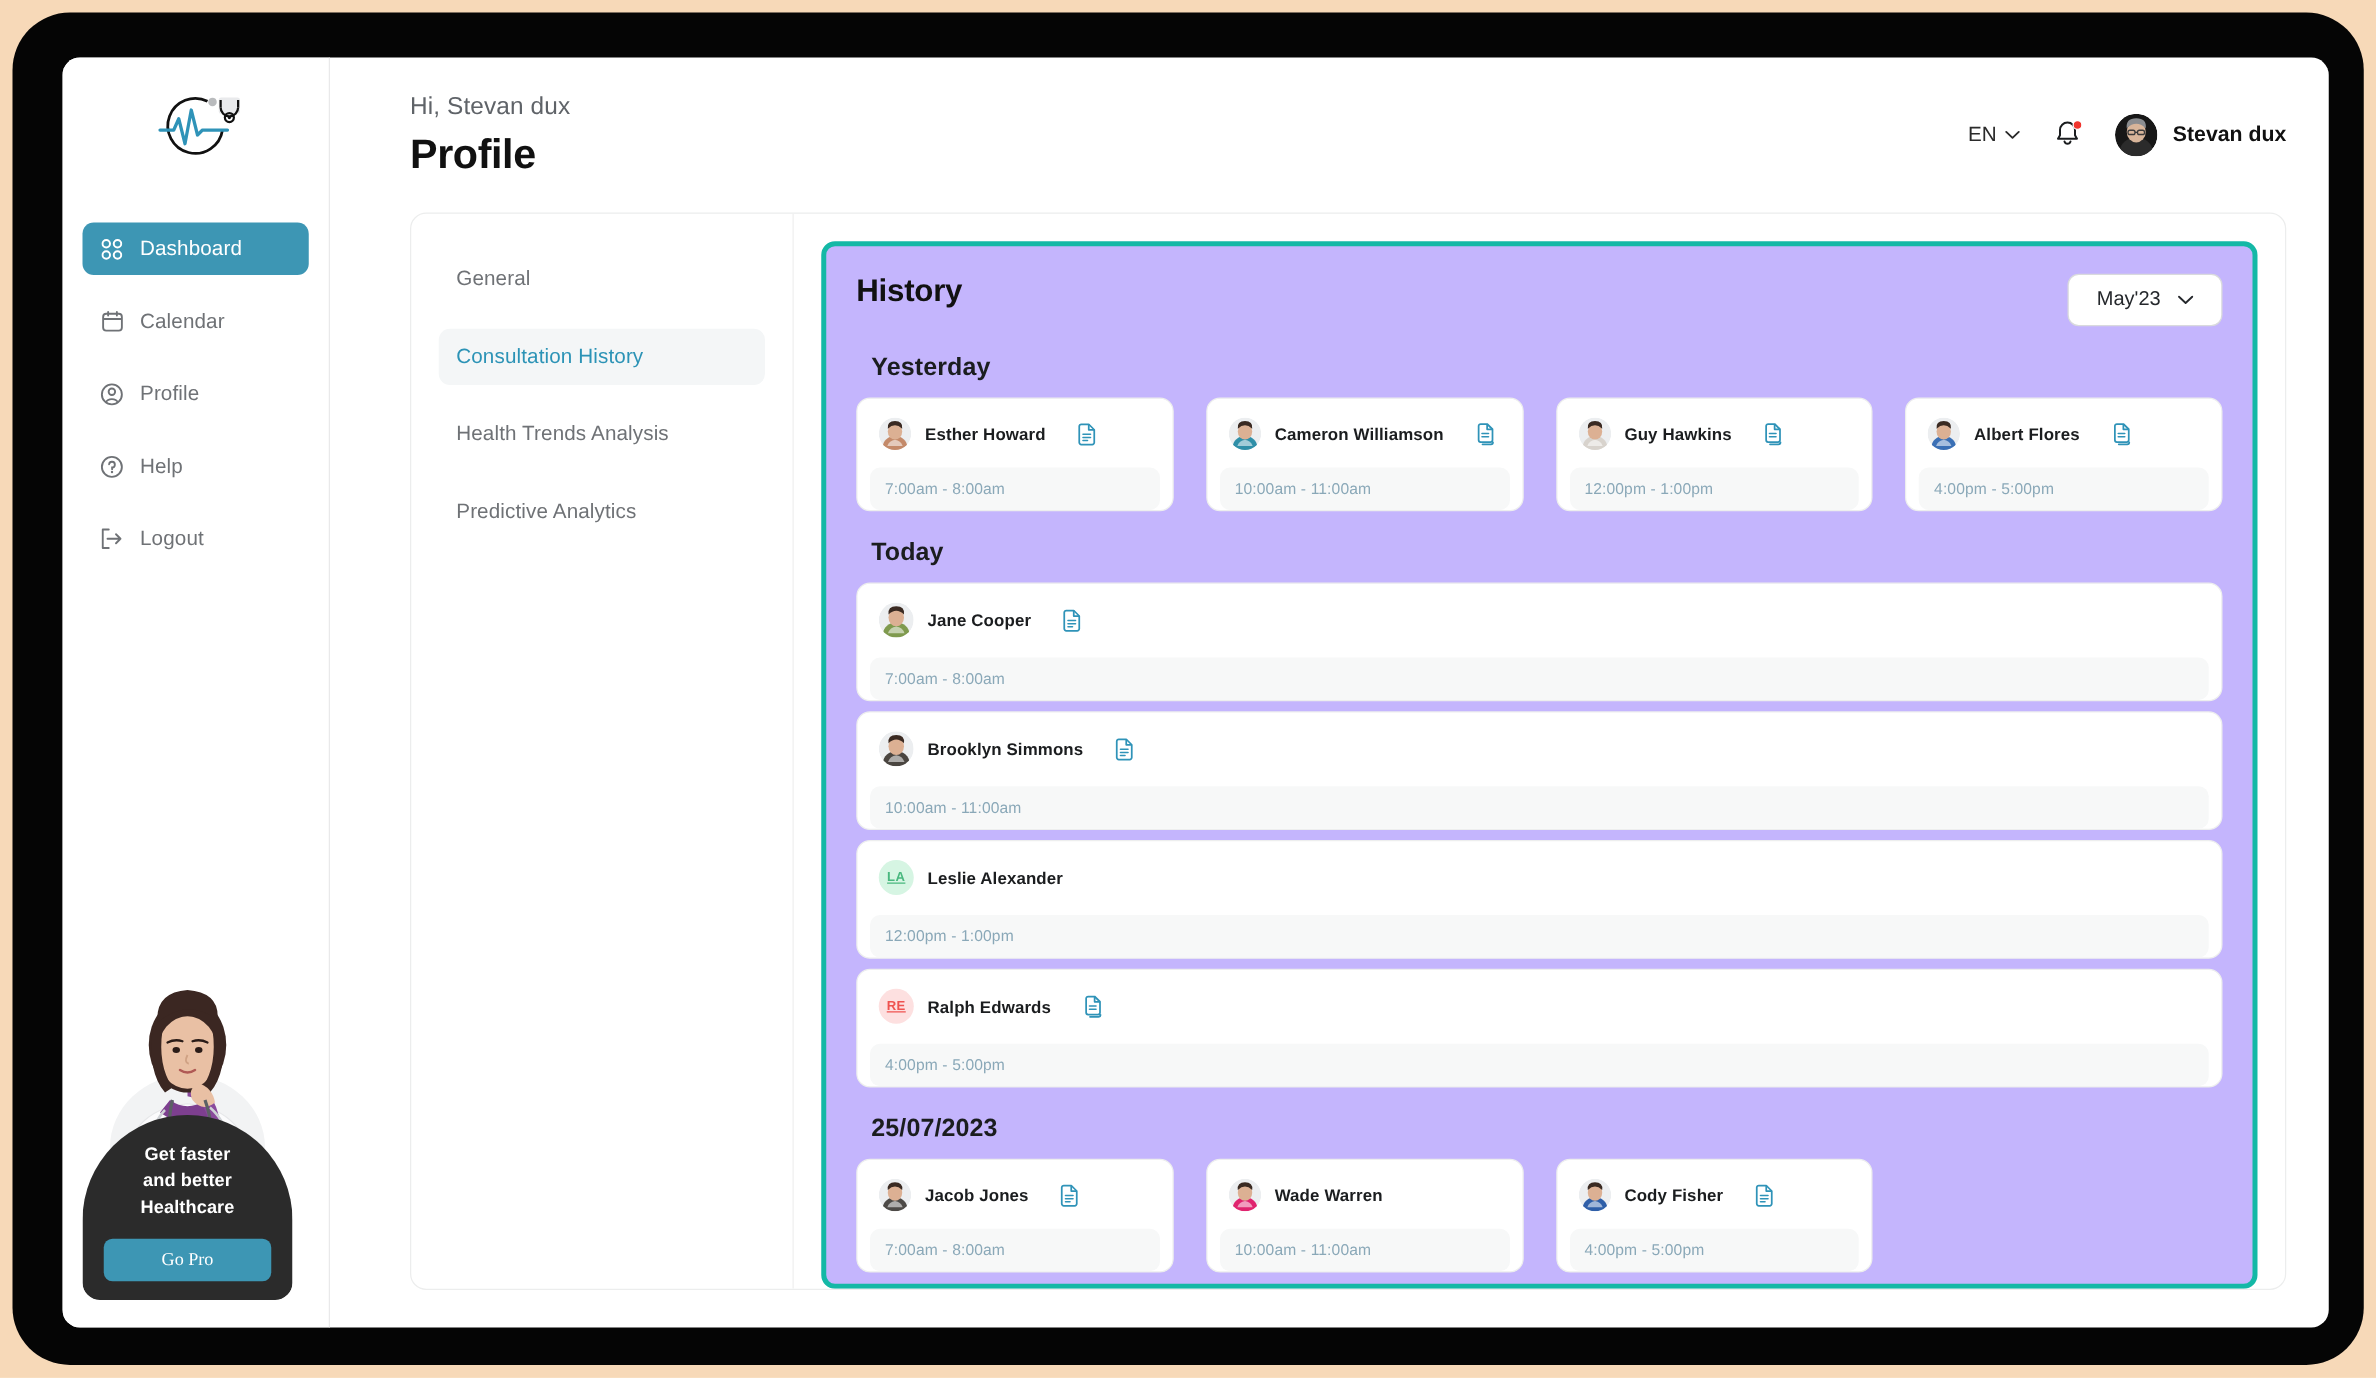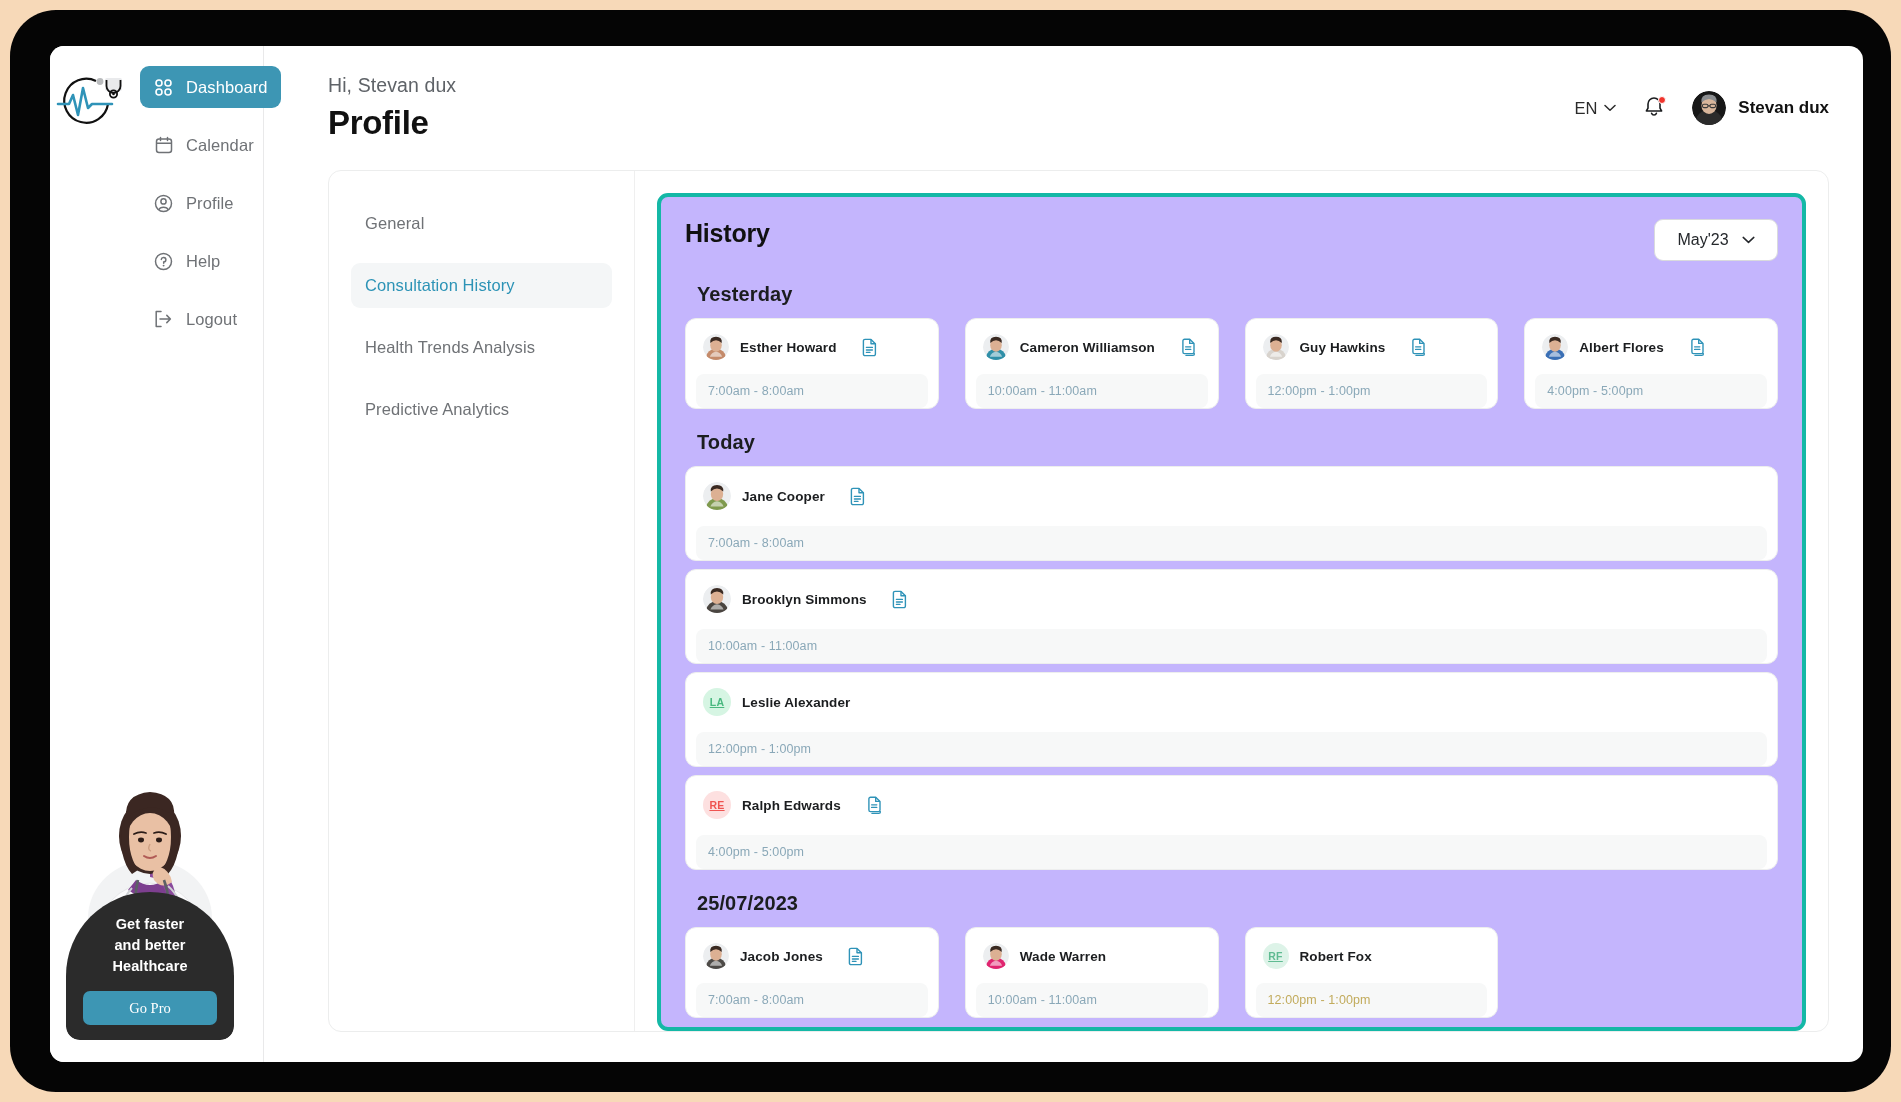--- a/index.html
+++ b/index.html
@@ -29,21 +29,21 @@
     position: relative;
   }
 
   
   .sidebar {
     width: 214px;
     flex: 0 0 214px;
     border-right: 1px solid #e9e9ea;
     background: #fff;
     display: flex;
-    flex-direction: row;
+    flex-direction: column;
     position: relative;
   }
   .logo-wrap {
     height: 112px;
     display: flex; align-items: center; justify-content: center;
   }
   .nav { padding: 20px 16px 0 16px; display: flex; flex-direction: column; gap: 16px; }
   .nav-item {
     display: flex; align-items: center; gap: 12px;
     height: 42px;
@@ -548,24 +548,37 @@
                             <ellipse cx="14" cy="12" rx="6.2" ry="7" fill="#dcb093"></ellipse>
                             <path d="M7.8 9.6 q6.2 -6 12.4 0 q.8 -6.6 -6.2 -6.6 q-7 0 -6.2 6.6 z" fill="#3a2a22"></path>
                             <path d="M14 19.2 q5 .6 6.6 5.4 l-13.2 0 q1.6 -4.8 6.6 -5.4 z" fill="#ffffff" opacity=".55"></path>
                           </svg></span>
                         <span class="appt-name">Wade Warren</span>
                       </div>
                       <div class="appt-time">10:00am - 11:00am</div>
                     </div>
                     <div class="appt">
                       <div class="appt-top">
-                        <span class="ava ava-initials mint">RF</span>
-                        <span class="appt-name">Robert Fox</span>
-                      </div>
-                      <div class="appt-time gold">12:00pm - 1:00pm</div>
+                        <span class="ava"><svg width="26" height="26" viewBox="0 0 28 28">
+                            <circle cx="14" cy="14" r="14" fill="#eceef0"></circle>
+                            <ellipse cx="14" cy="25" rx="10.5" ry="9" fill="#2f5fa8"></ellipse>
+                            <ellipse cx="14" cy="12" rx="6.2" ry="7" fill="#dcb093"></ellipse>
+                            <path d="M7.8 9.6 q6.2 -6 12.4 0 q.8 -6.6 -6.2 -6.6 q-7 0 -6.2 6.6 z" fill="#3a2a22"></path>
+                            <path d="M14 19.2 q5 .6 6.6 5.4 l-13.2 0 q1.6 -4.8 6.6 -5.4 z" fill="#ffffff" opacity=".55"></path>
+                          </svg></span>
+                        <span class="appt-name">Cody Fisher</span>
+                        <span class="doc-ico">
+                          <svg width="16" height="19" viewBox="0 0 16 19">
+                            <path d="M3 1.4 h6 L13.4 5.8 V16 a1.6 1.6 0 0 1 -1.6 1.6 H3 A1.6 1.6 0 0 1 1.4 16 V3 A1.6 1.6 0 0 1 3 1.4 z" fill="#fff" stroke="#2f93b8" stroke-width="1.4" stroke-linejoin="round"></path>
+                            <path d="M9 1.4 V5.8 H13.4" fill="none" stroke="#2f93b8" stroke-width="1.4" stroke-linejoin="round"></path>
+                            <path d="M4.4 9.4 h6 M4.4 12 h6 M4.4 14.4 h3.6" stroke="#2f93b8" stroke-width="1.3" stroke-linecap="round"></path>
+                          </svg>
+                        </span>
+                      </div>
+                      <div class="appt-time">4:00pm - 5:00pm</div>
                     </div>
                   </div>
                 </div>
         </div>
       </div>
     </section>
   </div>
 
 </div>
 </div>

